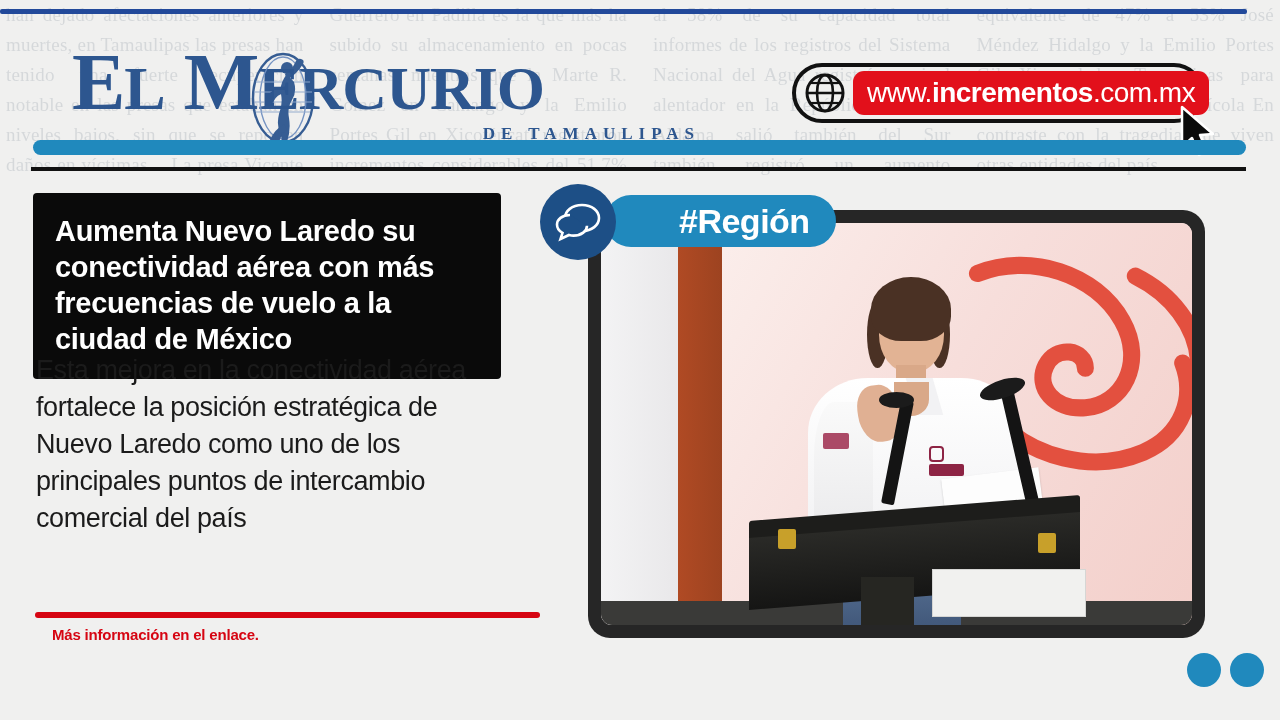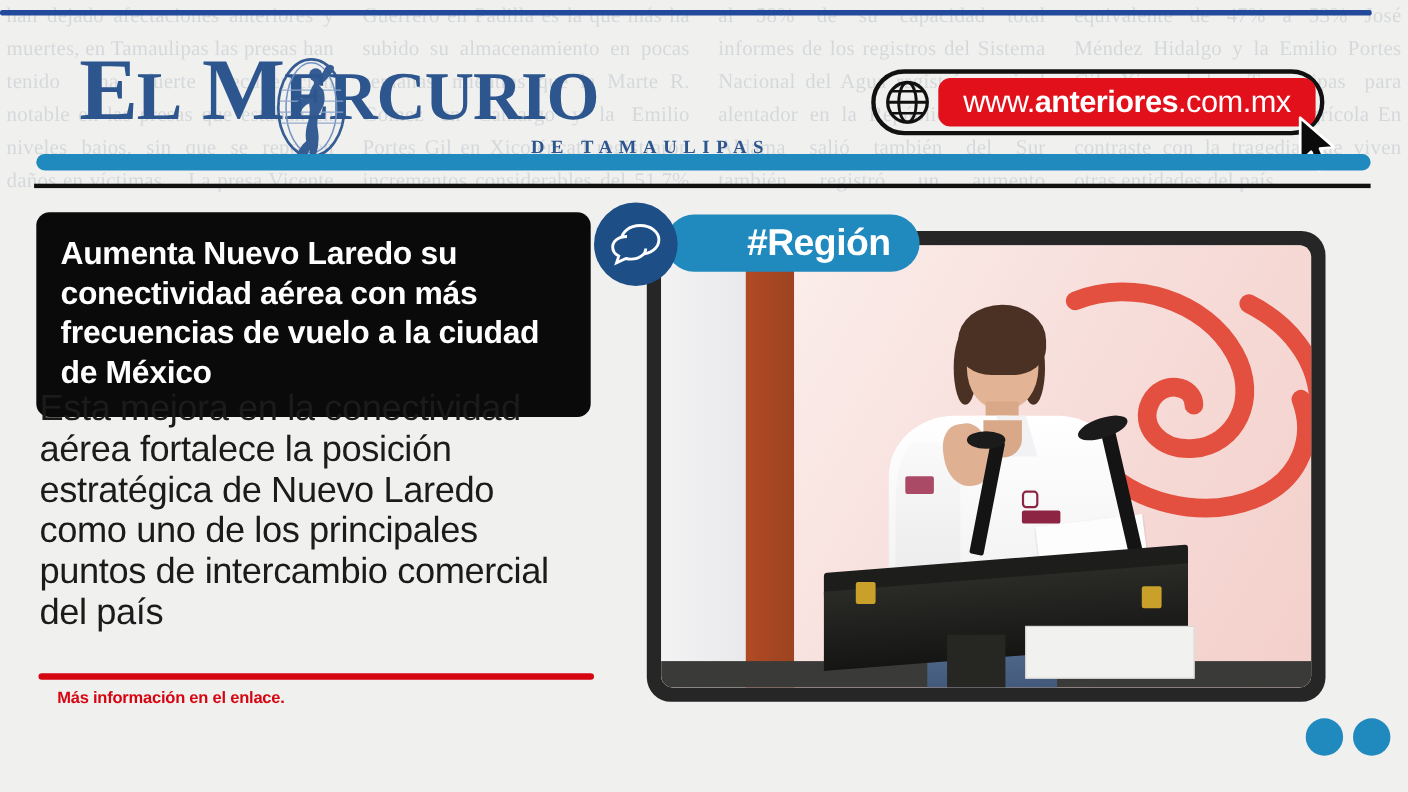--- a/index.html
+++ b/index.html
@@ -71,30 +71,30 @@
   .bluebar{
     position:absolute; left:33px; top:140px; width:1213px; height:15px;
     background:#2089bd; border-radius:8px;
   }
   .blackrule{
     position:absolute; left:31px; top:167px; width:1215px; height:4px; background:#111;
   }
 
   
   .headline-box{
-    position:absolute; left:33px; top:193px; width:504px;
-    background:#0a0a0a; border-radius:12px; padding:20px 22px 22px 22px;
+    position:absolute; left:33px; top:193px; width:468px;
+    background:#0a0a0a; border-radius:4px; padding:20px 22px 22px 22px;
   }
   .headline-box h1{
     color:#fff; font-size:29px; line-height:36px; font-weight:700;
     letter-spacing:-.3px;
   }
   .subtitle{
     position:absolute; left:36px; top:352px; width:470px;
-    font-size:33px; line-height:37px; color:#1b1b1b; font-weight:400;
+    font-size:27px; line-height:37px; color:#1b1b1b; font-weight:400;
     letter-spacing:-.4px;
   }
   .redrule{
     position:absolute; left:35px; top:612px; width:505px; height:6px;
     background:#d60512; border-radius:3px;
   }
   .more-info{
     position:absolute; left:52px; top:626px;
     font-size:15px; font-weight:700; color:#d60512; letter-spacing:-.2px;
   }
@@ -249,21 +249,21 @@
     <div class="url-badge">
       <svg class="globe" viewBox="0 0 44 44">
         <circle cx="22" cy="22" r="18" fill="none" stroke="#111" stroke-width="3"></circle>
         <ellipse cx="22" cy="22" rx="8" ry="18" fill="none" stroke="#111" stroke-width="2.6"></ellipse>
         <line x1="4" y1="22" x2="40" y2="22" stroke="#111" stroke-width="2.6"></line>
         <line x1="7" y1="12" x2="37" y2="12" stroke="#111" stroke-width="2.2"></line>
         <line x1="7" y1="32" x2="37" y2="32" stroke="#111" stroke-width="2.2"></line>
       </svg>
       <div class="url-pill">
         <span>www.</span>
-          <span class="b">anteriores</span>
+          <span class="b">incrementos</span>
           <span>.com.mx</span>
       </div>
       <svg class="cursor" viewBox="0 0 44 54">
         <path d="M6 2 L6 42 L16 33 L23 50 L31 46 L24 30 L37 29 Z" fill="#0b0b0b" stroke="#fff" stroke-width="2.5" stroke-linejoin="round"></path>
       </svg>
     </div>
   </div>
 
   <div class="bluebar"></div>
   <div class="blackrule"></div>

